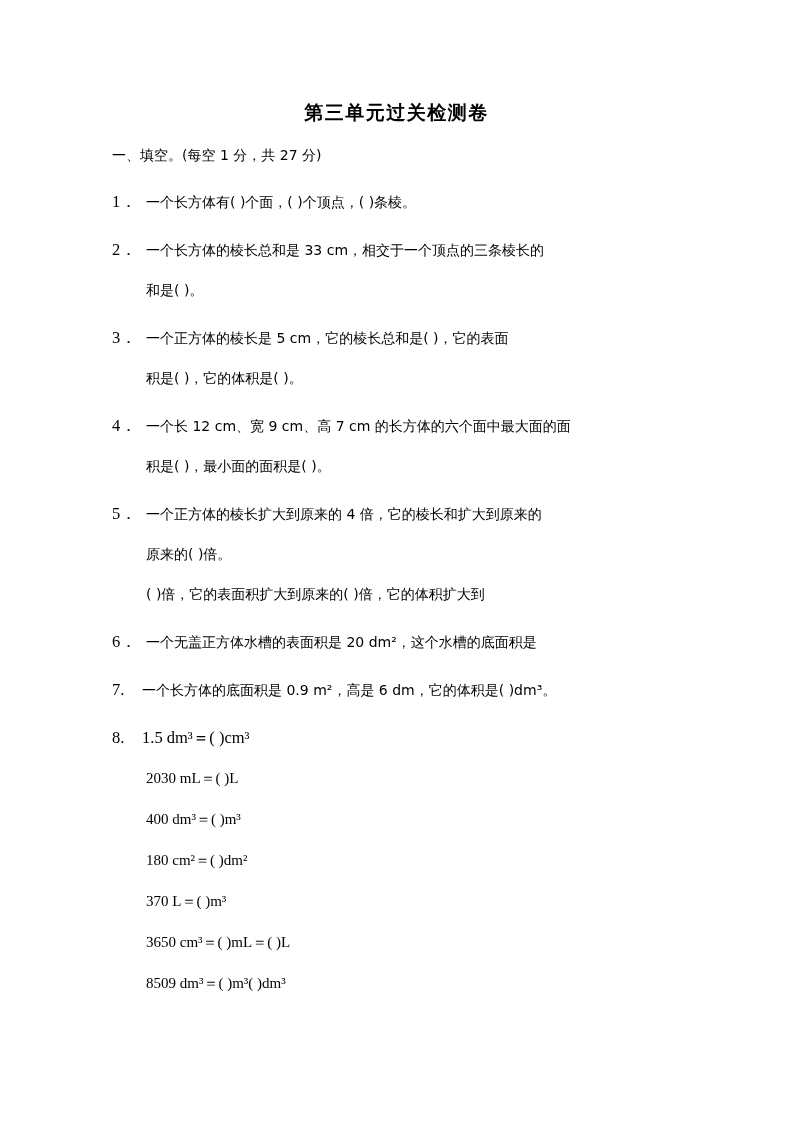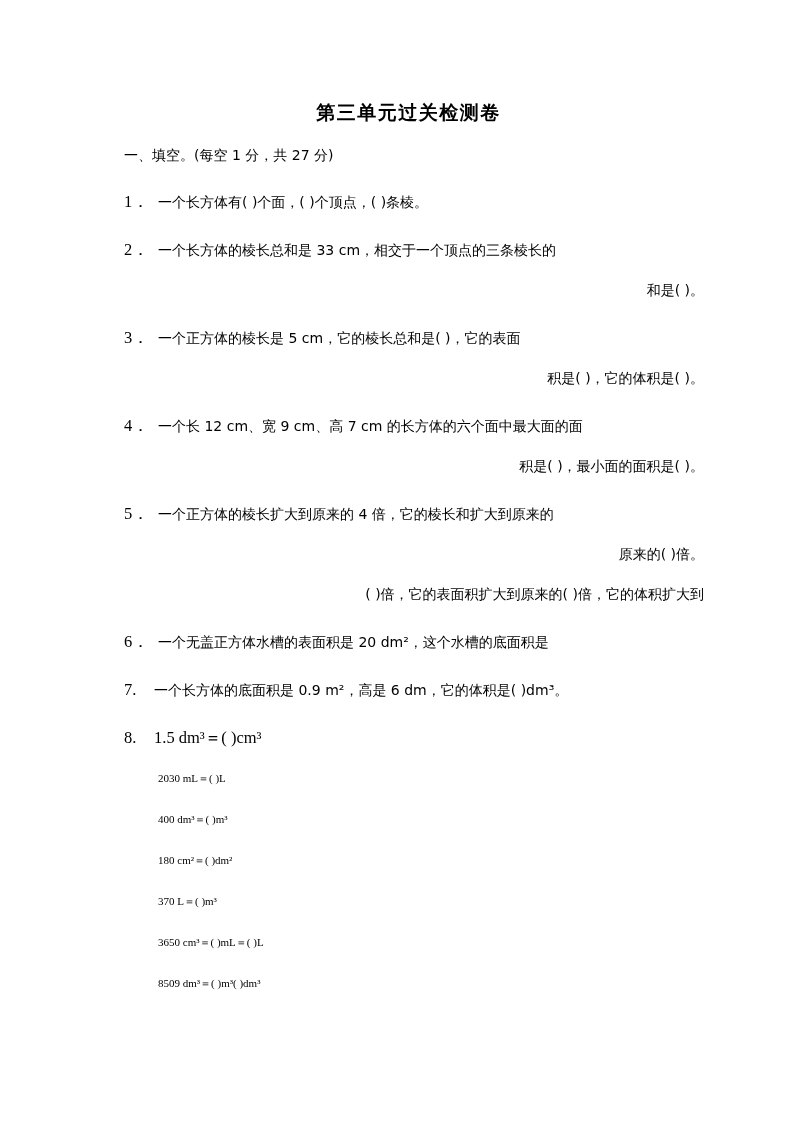--- a/index.html
+++ b/index.html
@@ -10,21 +10,21 @@
   body {
     width: 793px;
     height: 1122px;
     position: relative;
     font-family: "Liberation Serif", "DejaVu Serif", serif;
     color: #000000;
     overflow: hidden;
   }
   .page {
     position: absolute;
-    left: 12px; top: 0;
+    left: 0; top: 0;
     width: 754px;
     height: 1122px;
   }
 
   
   .doc-title {
     position: absolute;
     left: 0;
     top: 100px;
     width: 793px;
@@ -65,38 +65,37 @@
   .qnum {
     display: inline-block;
     width: 34px;
     font-size: 17px;
     font-family: "Liberation Serif", serif;
   }
   .qnum.tight { width: 30px; }
   
   .qline.cont {
     padding-left: 34px;
-    text-align: right;
   }
 
   
   .cn {
     font-family: "DejaVu Sans", "Liberation Sans", sans-serif;
     font-size: 14px;
   }
   
   .lat {
     font-family: "Liberation Serif", "DejaVu Serif", serif;
     font-size: 16.5px;
   }
 
   
   .conv {
     display: block;
-    font-size: 11px;
+    font-size: 15px;
     line-height: 41px;
     white-space: nowrap;
     padding-left: 34px;
     font-family: Liberation Serif, serif;
   }
 </style>
 </head>
 <body>
 
 <div class="page">

